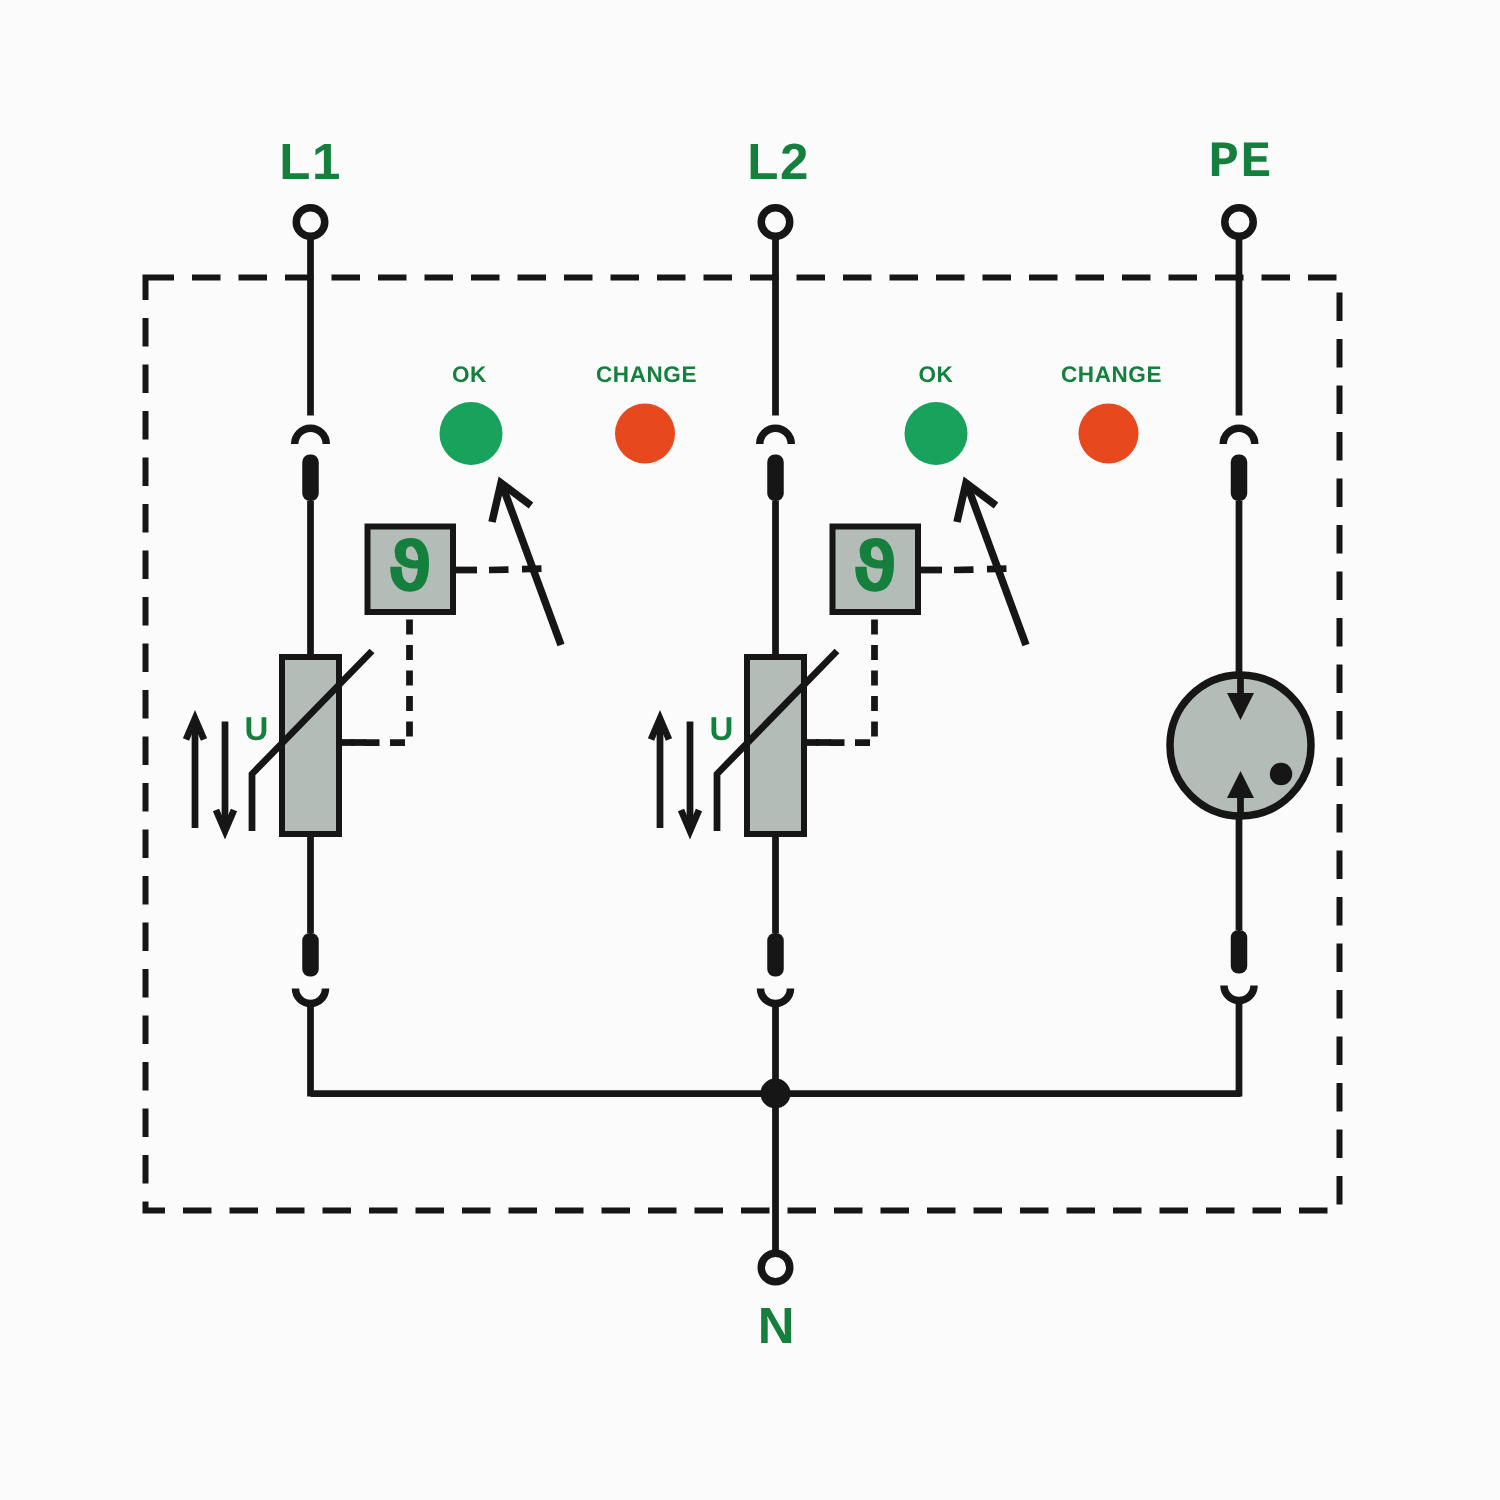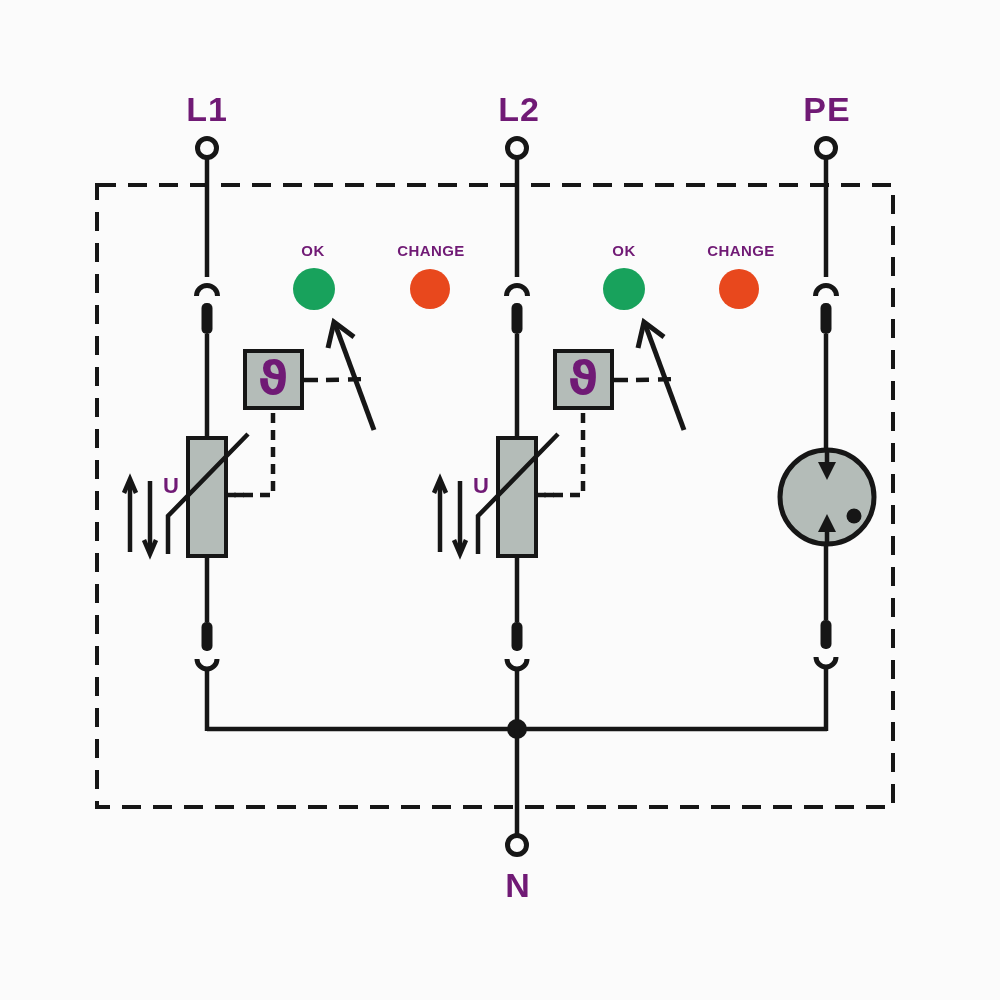--- a/index.html
+++ b/index.html
@@ -7,21 +7,21 @@
     position:relative;
     width:1000px;height:1000px;
     background:#fbfbfb;
     font-family:"Liberation Sans", sans-serif;
     overflow:hidden;
   }
   svg{position:absolute;left:0;top:0;}
   .label{
     position:absolute;
     transform:translate(-50%,-50%);
-    color:#701a75;
+    color:#15803d;
     font-weight:bold;
     white-space:nowrap;
     user-select:none;
   }
   .lbl-terminal{font-size:34px;letter-spacing:1px;}
   .lbl-lamp{font-size:15px;letter-spacing:.4px;}
   .lbl-u{font-size:22px;}
   .lbl-theta{
     font-size:46px;
     font-family:"DejaVu Sans", sans-serif;
@@ -126,21 +126,21 @@
     </g>
 
     <circle cx="314" cy="289" r="21" stroke="none" fill="#18a25c"></circle>
     <circle cx="430" cy="289" r="20" stroke="none" fill="#e8481d"></circle>
     <circle cx="624" cy="289" r="21" stroke="none" fill="#18a25c"></circle>
     <circle cx="739" cy="289" r="20" stroke="none" fill="#e8481d"></circle>
   </svg>
 
   <div class="label lbl-terminal" style="left:207px;top:109px;">L1</div>
   <div class="label lbl-terminal" style="left:519px;top:109px;">L2</div>
-  <div class="label lbl-terminal" style="left:827px;top:109px;">PE</div>
+  <div class="label lbl-terminal" style="left:827px;top:109px;font-family:Liberation Mono, monospace;">PE</div>
   <div class="label lbl-terminal" style="left:518px;top:885px;">N</div>
 
   <div class="label lbl-lamp" style="left:313px;top:250px;">OK</div>
   <div class="label lbl-lamp" style="left:431px;top:250px;">CHANGE</div>
   <div class="label lbl-lamp" style="left:624px;top:250px;">OK</div>
   <div class="label lbl-lamp" style="left:741px;top:250px;">CHANGE</div>
 
   <div class="label lbl-u" style="left:171px;top:486px;">U</div>
   <div class="label lbl-u" style="left:481px;top:486px;">U</div>
 

